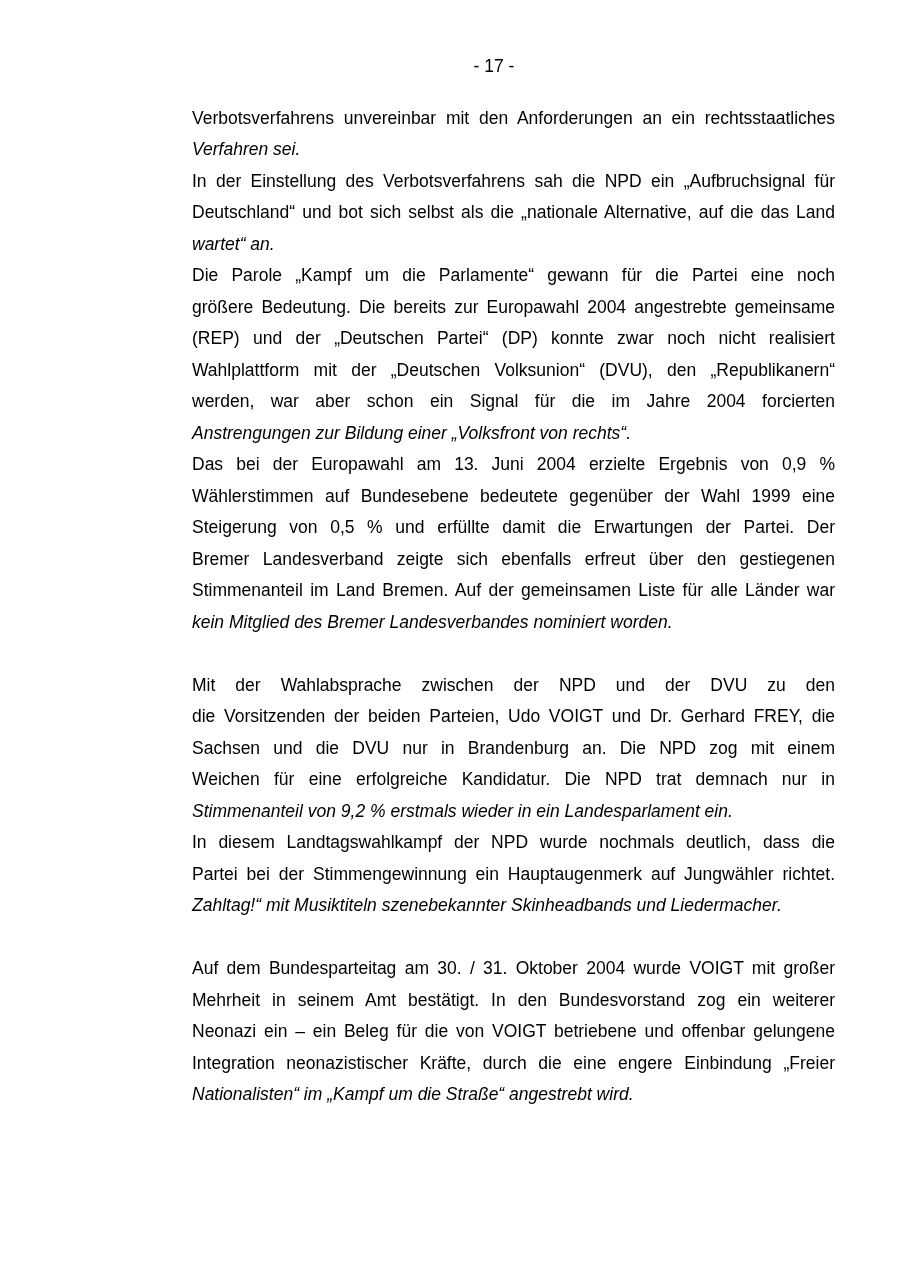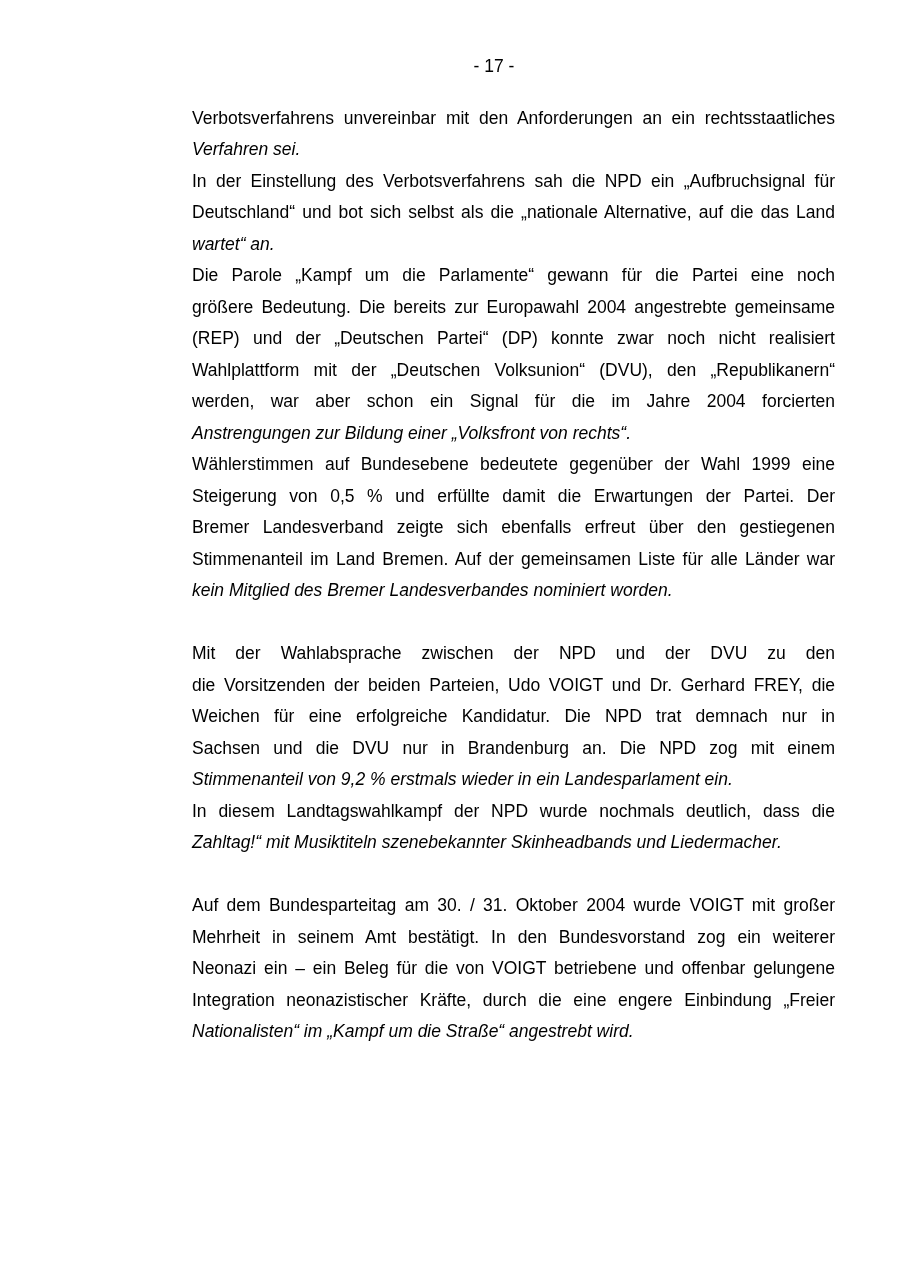--- a/index.html
+++ b/index.html
@@ -67,35 +67,37 @@
       </div>
       <div class="doc-paragraph">
         <div class="doc-line">Die Parole „Kampf um die Parlamente“ gewann für die Partei eine noch</div>
         <div class="doc-line">größere Bedeutung. Die bereits zur Europawahl 2004 angestrebte gemeinsame</div>
         <div class="doc-line">(REP) und der „Deutschen Partei“ (DP) konnte zwar noch nicht realisiert</div>
         <div class="doc-line">Wahlplattform mit der „Deutschen Volksunion“ (DVU), den „Republikanern“</div>
         <div class="doc-line">werden, war aber schon ein Signal für die im Jahre 2004 forcierten</div>
         <div class="doc-line last">Anstrengungen zur Bildung einer „Volksfront von rechts“.</div>
       </div>
       <div class="doc-paragraph">
+        <div class="doc-line">Das bei der Europawahl am 13. Juni 2004 erzielte Ergebnis von 0,9 %</div>
         <div class="doc-line">Wählerstimmen auf Bundesebene bedeutete gegenüber der Wahl 1999 eine</div>
         <div class="doc-line">Steigerung von 0,5 % und erfüllte damit die Erwartungen der Partei. Der</div>
         <div class="doc-line">Bremer Landesverband zeigte sich ebenfalls erfreut über den gestiegenen</div>
         <div class="doc-line">Stimmenanteil im Land Bremen. Auf der gemeinsamen Liste für alle Länder war</div>
         <div class="doc-line last">kein Mitglied des Bremer Landesverbandes nominiert worden.</div>
       </div>
       <div class="doc-paragraph gap-before">
         <div class="doc-line">Mit der Wahlabsprache zwischen der NPD und der DVU zu den</div>
         <div class="doc-line">die Vorsitzenden der beiden Parteien, Udo VOIGT und Dr. Gerhard FREY, die</div>
+        <div class="doc-line">Sachsen und die DVU nur in Brandenburg an. Die NPD zog mit einem</div>
         <div class="doc-line">Weichen für eine erfolgreiche Kandidatur. Die NPD trat demnach nur in</div>
-        <div class="doc-line">Sachsen und die DVU nur in Brandenburg an. Die NPD zog mit einem</div>
         <div class="doc-line last">Stimmenanteil von 9,2 % erstmals wieder in ein Landesparlament ein.</div>
       </div>
       <div class="doc-paragraph">
         <div class="doc-line">In diesem Landtagswahlkampf der NPD wurde nochmals deutlich, dass die</div>
+        <div class="doc-line">Partei bei der Stimmengewinnung ein Hauptaugenmerk auf Jungwähler richtet.</div>
         <div class="doc-line last">Zahltag!“ mit Musiktiteln szenebekannter Skinheadbands und Liedermacher.</div>
       </div>
       <div class="doc-paragraph gap-before">
         <div class="doc-line">Auf dem Bundesparteitag am 30. / 31. Oktober 2004 wurde VOIGT mit großer</div>
         <div class="doc-line">Mehrheit in seinem Amt bestätigt. In den Bundesvorstand zog ein weiterer</div>
         <div class="doc-line">Neonazi ein – ein Beleg für die von VOIGT betriebene und offenbar gelungene</div>
         <div class="doc-line">Integration neonazistischer Kräfte, durch die eine engere Einbindung „Freier</div>
         <div class="doc-line last">Nationalisten“ im „Kampf um die Straße“ angestrebt wird.</div>
       </div>
     </div>

